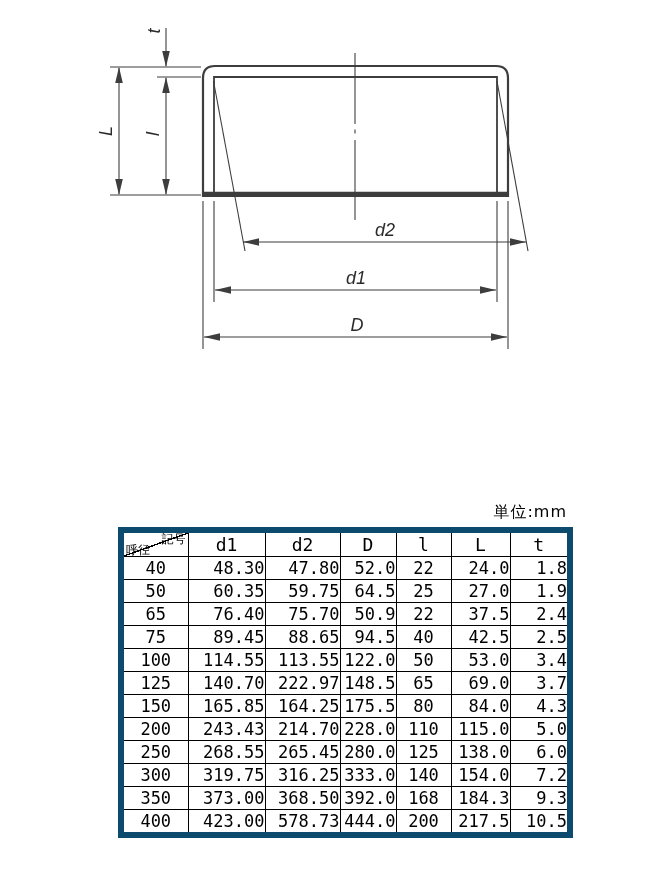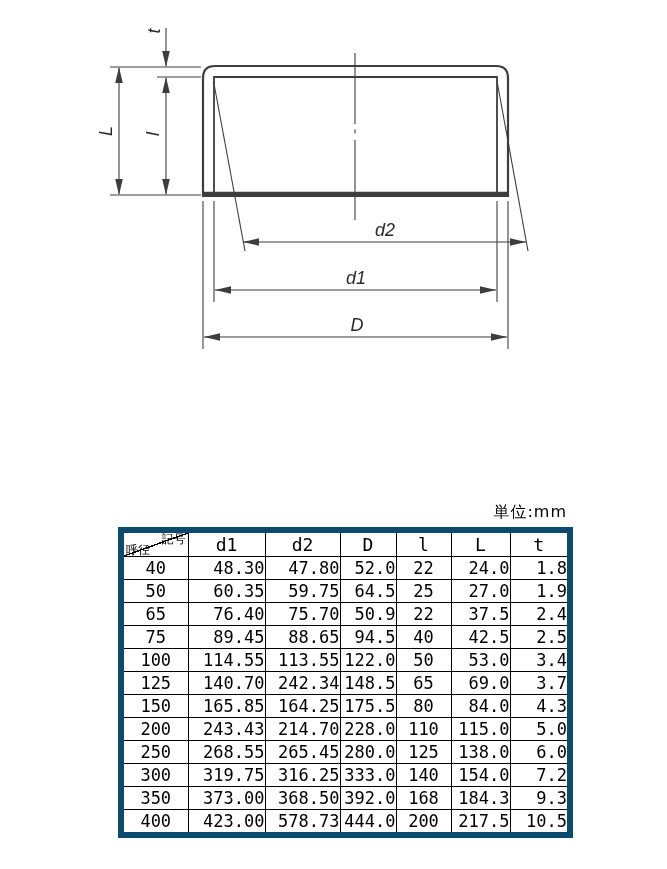--- a/index.html
+++ b/index.html
@@ -194,21 +194,21 @@
           <td class="c1">114.55</td>
           <td class="c2">113.55</td>
           <td class="c3">122.0</td>
           <td class="c4">50</td>
           <td class="c5">53.0</td>
           <td class="c6">3.4</td>
         </tr>
         <tr>
           <td class="c0">125</td>
           <td class="c1">140.70</td>
-          <td class="c2">242.34</td>
+          <td class="c2">222.97</td>
           <td class="c3">148.5</td>
           <td class="c4">65</td>
           <td class="c5">69.0</td>
           <td class="c6">3.7</td>
         </tr>
         <tr>
           <td class="c0">150</td>
           <td class="c1">165.85</td>
           <td class="c2">164.25</td>
           <td class="c3">175.5</td>

